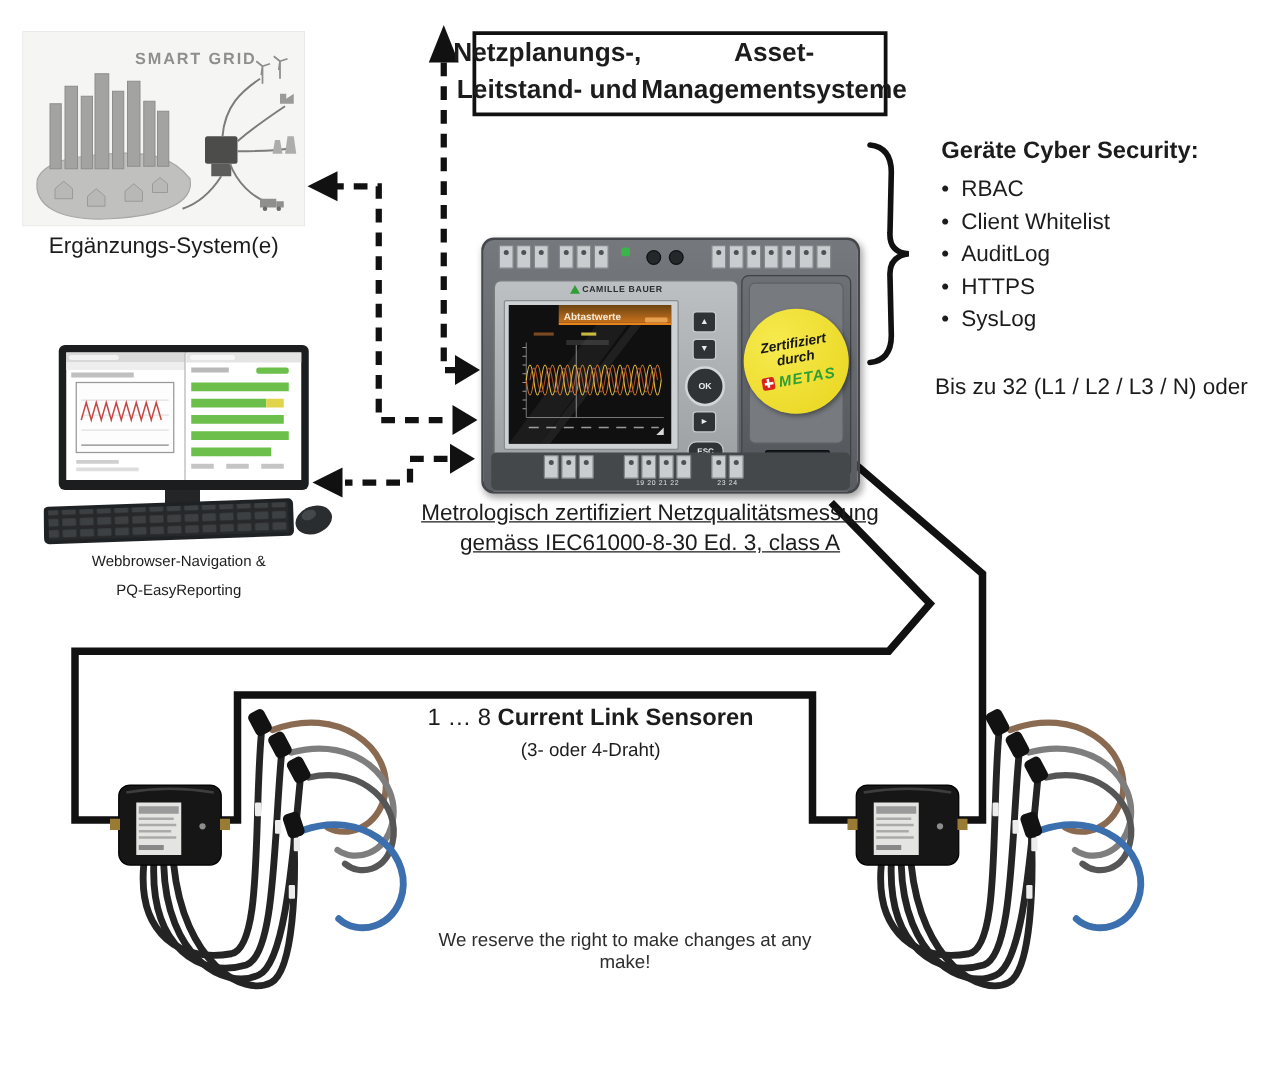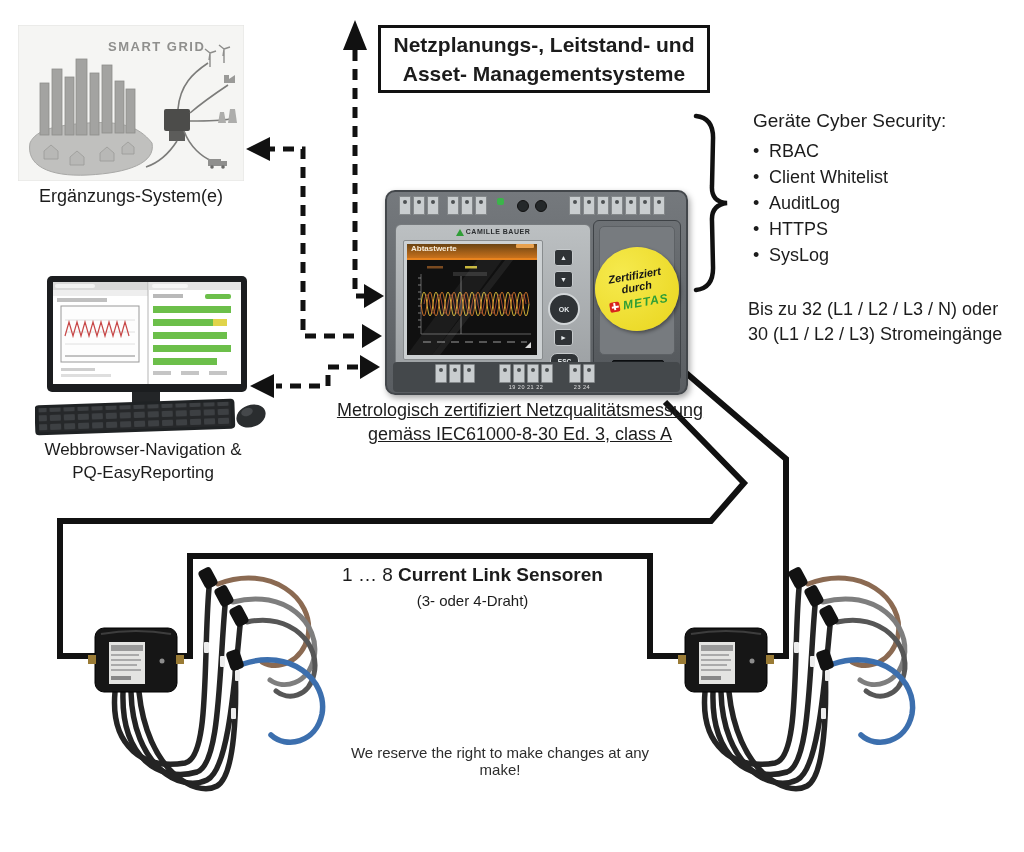--- a/index.html
+++ b/index.html
@@ -2,33 +2,33 @@
 <html><head>
 <meta charset="utf-8">
 <style>
   html,body{margin:0;padding:0;background:#fff;}
   .canvas{position:relative;width:1024px;height:852px;background:#fff;overflow:hidden;
           font-family:"Liberation Sans","DejaVu Sans",sans-serif;color:#1c1c1c;}
   .abs{position:absolute;}
   svg{display:block;}
   
   .top-box{left:378px;top:25px;width:326px;height:62px;border:3px solid #111;background:#fff;
-           display:flex;flex-direction:column;justify-content:center;text-align:center;
+           display:flex;flex-direction:row;justify-content:center;text-align:center;
            font-size:21px;font-weight:bold;line-height:29px;}
   
   .caption{text-align:center;}
   .erg-caption{left:0;top:186px;width:262px;font-size:18px;}
-  .web-caption{left:18px;top:438px;width:250px;font-size:17px;line-height:23px;}
+  .web-caption{left:18px;top:438px;width:250px;font-size:12px;line-height:23px;}
   .cert-caption{left:328px;top:398px;width:384px;font-size:18px;line-height:24px;text-decoration:underline;}
   .sensors-caption{left:300px;top:562px;width:345px;font-size:19px;line-height:26px;}
   .sensors-caption .variant{font-size:15px;}
   .footer-caption{left:330px;top:744px;width:340px;font-size:15px;color:#2d2d2d;}
   
   .cyber{left:753px;top:110px;width:264px;}
-  .cyber-title{font-size:19px;font-weight:normal;margin-bottom:6px;}
+  .cyber-title{font-size:19px;font-weight:bold;margin-bottom:6px;}
   .cyber-item{font-size:18px;line-height:26px;}
   .cyber-item .bullet{display:inline-block;width:16px;}
   .biszu{left:748px;top:297px;width:272px;font-size:18px;line-height:25px;}
   
   .device{left:385px;top:190px;width:303px;height:205px;z-index:3;}
   .dev-body{position:absolute;inset:0;background:linear-gradient(180deg,#75797d,#595d61);
             border:2px solid #43474b;border-radius:10px;box-shadow:2px 3px 6px rgba(0,0,0,.35);}
   .dev-top{position:absolute;top:4px;left:8px;right:8px;height:26px;}
   .tgroup{position:absolute;top:2px;display:flex;gap:2px;}
   .tcell{width:10px;height:17px;background:#c9cdcf;border:1px solid #84888a;border-radius:1px;position:relative;}
@@ -37,22 +37,22 @@
   .socket{position:absolute;width:10px;height:10px;border-radius:50%;background:#24282a;top:6px;border:1px solid #111;}
   .dev-front{position:absolute;left:10px;top:34px;width:194px;height:154px;border-radius:6px;
              background:linear-gradient(180deg,#bcc0c2,#9b9fa2);border:1px solid #777b7e;}
   .dev-logo{position:absolute;top:3px;left:0;right:0;text-align:center;font-size:7px;font-weight:bold;
             color:#2b2e30;letter-spacing:.5px;}
   .logo-tri{display:inline-block;width:0;height:0;border-left:4px solid transparent;border-right:4px solid transparent;
             border-bottom:7px solid #2f9e36;vertical-align:middle;margin-right:2px;}
   .bezel{position:absolute;left:7px;top:15px;width:138px;height:118px;background:#cdd1d3;border-radius:2px;
          border:1px solid #888c8e;}
   .screen{position:absolute;left:3px;top:3px;width:130px;height:111px;background:#101010;overflow:hidden;}
-  .scr-title{height:14px;background:linear-gradient(180deg,#6b4413,#c8711c);display:flex;align-items:flex-start;
-             border-bottom:2px solid #e8831e;}
+  .scr-title{height:14px;background:linear-gradient(180deg,#6b4413,#c8711c);display:flex;align-items:flex-end;
+             border-bottom:2px solid #e8831e;margin-left:40px;}
   .scr-title-text{color:#f7ecd9;font-size:8px;font-weight:bold;padding-left:4px;flex:1;}
   .scr-title-right{width:18px;height:4px;background:#e8a14e;margin-right:3px;border-radius:1px;}
   .dev-model{position:absolute;bottom:2px;left:0;right:0;text-align:center;font-size:9px;font-weight:bold;
              color:#2b2e30;letter-spacing:1px;}
   .model-pq{display:inline-block;width:14px;height:8px;background:#e8831e;vertical-align:middle;margin-left:2px;}
   .key{position:absolute;background:#2f3336;border:1px solid #c6cacc;border-radius:3px;color:#e8ecee;
        display:flex;align-items:center;justify-content:center;}
   .key-up{left:158px;top:24px;width:17px;height:15px;font-size:7px;}
   .key-down{left:158px;top:46px;width:17px;height:15px;font-size:7px;}
   .key-ok{left:152px;top:68px;width:28px;height:28px;border-radius:50%;border:2px solid #d2d6d8;font-size:7px;font-weight:bold;}
@@ -399,21 +399,20 @@
     <div class="cyber-title">Geräte Cyber Security:</div>
     <div class="cyber-item"><span class="bullet">•</span><span>RBAC</span></div>
     <div class="cyber-item"><span class="bullet">•</span><span>Client Whitelist</span></div>
     <div class="cyber-item"><span class="bullet">•</span><span>AuditLog</span></div>
     <div class="cyber-item"><span class="bullet">•</span><span>HTTPS</span></div>
     <div class="cyber-item"><span class="bullet">•</span><span>SysLog</span></div>
   </div>
 
   <div class="abs biszu z2">
     <div>Bis zu 32 (L1 / L2 / L3 / N) oder</div>
-    <div>30 (L1 / L2 / L3) Stromeingänge</div>
   </div>
 
   <div class="abs caption cert-caption z2">
     <div>Metrologisch zertifiziert Netzqualitätsmessung</div>
     <div>gemäss IEC61000-8-30 Ed. 3, class A</div>
   </div>
 
   <div class="abs caption sensors-caption z2">
     <div><span>1 … 8 </span><b>Current Link Sensoren</b></div>
     <div class="variant">(3- oder 4-Draht)</div>

